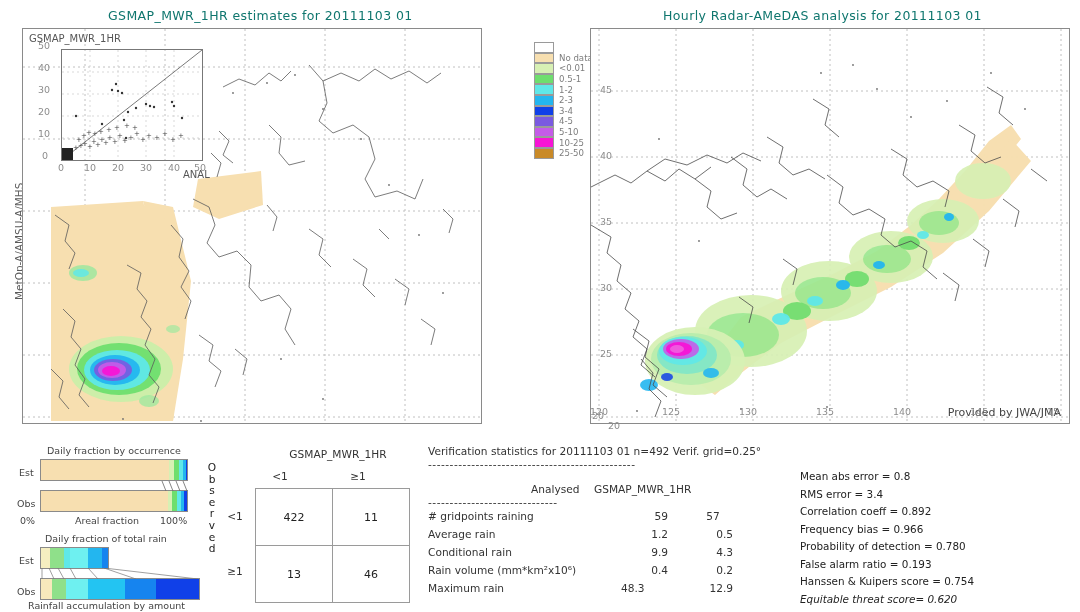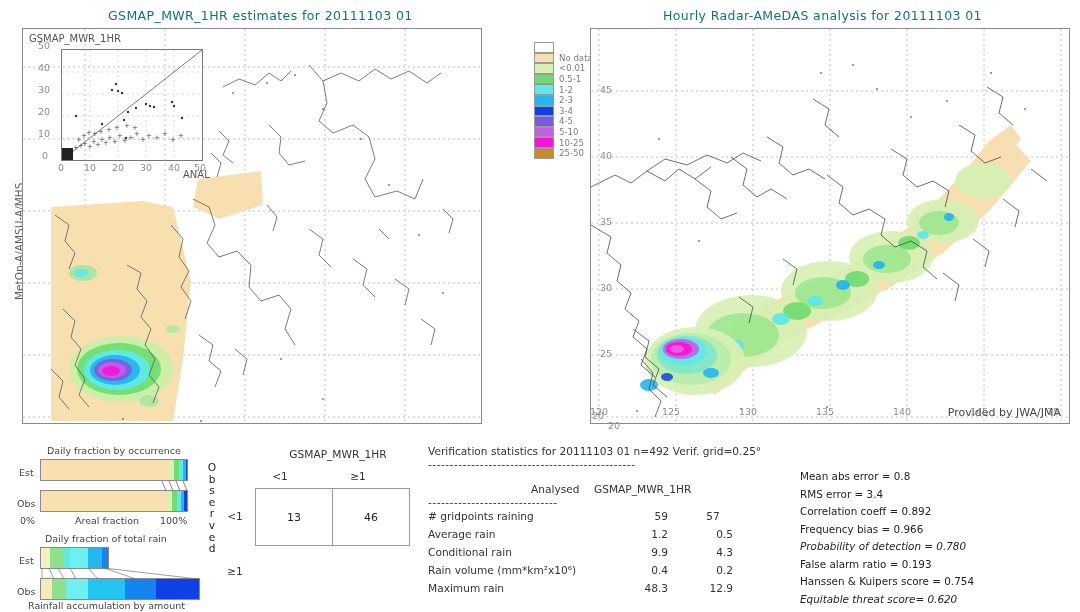--- a/index.html
+++ b/index.html
@@ -452,20 +452,24 @@
     <div>e</div>
     <div>r</div>
     <div>v</div>
     <div>e</div>
     <div>d</div>
   </div>
 <div class="chdr" style="left:222px;top:510px;width:26px;">&lt;1</div>
 <div class="chdr" style="left:222px;top:565px;width:26px;">≥1</div>
 <table class="ctable" style="left:255px;top:488px;">
   <tbody>
+      <tr>
+    <td>422</td>
+    <td>11</td>
+  </tr>
   <tr>
     <td>13</td>
     <td>46</td>
   </tr>
 </tbody>
   </table>
 
 <div class="abs stxt" style="left:428px;top:445px;">Verification statistics for 20111103 01  n=492  Verif. grid=0.25°</div>
 <div class="abs dashes" style="left:428px;top:458px;">------------------------------------------------</div>
 <div class="abs stxt" style="left:531px;top:483px;">Analysed</div>
@@ -487,27 +491,27 @@
       <span class="stxt" style="position: absolute; left: 200px; top: 0px; width: 40px; text-align: right;">9.9</span>
       <span class="stxt" style="position: absolute; left: 265px; top: 0px; width: 40px; text-align: right;">4.3</span>
     </div>
     <div style="position: relative; height: 18px;">
       <span class="stxt" style="position: absolute; left: 0px; top: 0px;">Rain volume (mm*km²x10⁶)</span>
       <span class="stxt" style="position: absolute; left: 200px; top: 0px; width: 40px; text-align: right;">0.4</span>
       <span class="stxt" style="position: absolute; left: 265px; top: 0px; width: 40px; text-align: right;">0.2</span>
     </div>
     <div style="position: relative; height: 18px;">
       <span class="stxt" style="position: absolute; left: 0px; top: 0px;">Maximum rain</span>
-      <span class="stxt" style="position: absolute; left: 200px; top: 0px; width: 40px; text-align: right;">48.3</span>
+      <span class="stxt" style="position: absolute; left: 193px; top: 0px; width: 40px; text-align: left;">48.3</span>
       <span class="stxt" style="position: absolute; left: 265px; top: 0px; width: 40px; text-align: right;">12.9</span>
     </div>
   </div>
 
 <div class="abs" id="scores" style="left:800px;top:470px;">
     <div class="rstat" style="height: 17.5px;">Mean abs error = 0.8</div>
     <div class="rstat" style="height: 17.5px;">RMS error = 3.4</div>
     <div class="rstat" style="height: 17.5px;">Correlation coeff = 0.892</div>
     <div class="rstat" style="height: 17.5px;">Frequency bias = 0.966</div>
-    <div class="rstat" style="height: 17.5px; font-style: italic;">Probability of detection = 0.780</div>
+    <div class="rstat" style="height: 17.5px;">Probability of detection = 0.780</div>
     <div class="rstat" style="height: 17.5px;">False alarm ratio = 0.193</div>
     <div class="rstat" style="height: 17.5px;">Hanssen &amp; Kuipers score = 0.754</div>
     <div class="rstat" style="height: 17.5px; font-style: italic;">Equitable threat score= 0.620</div>
   </div>
 
 </body></html>

